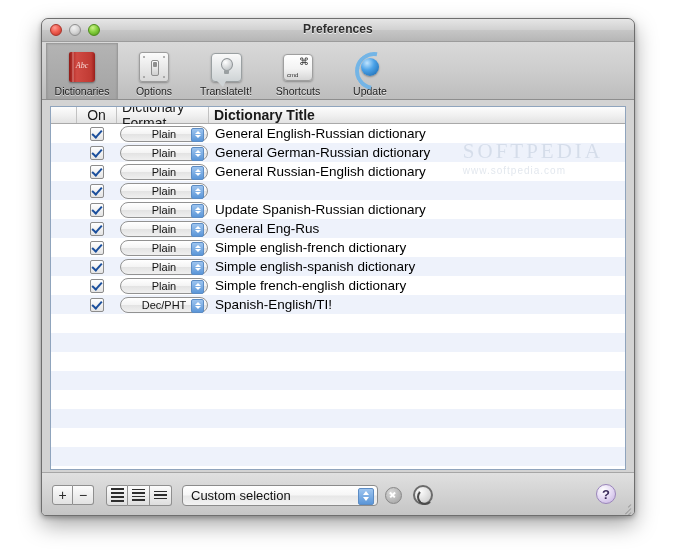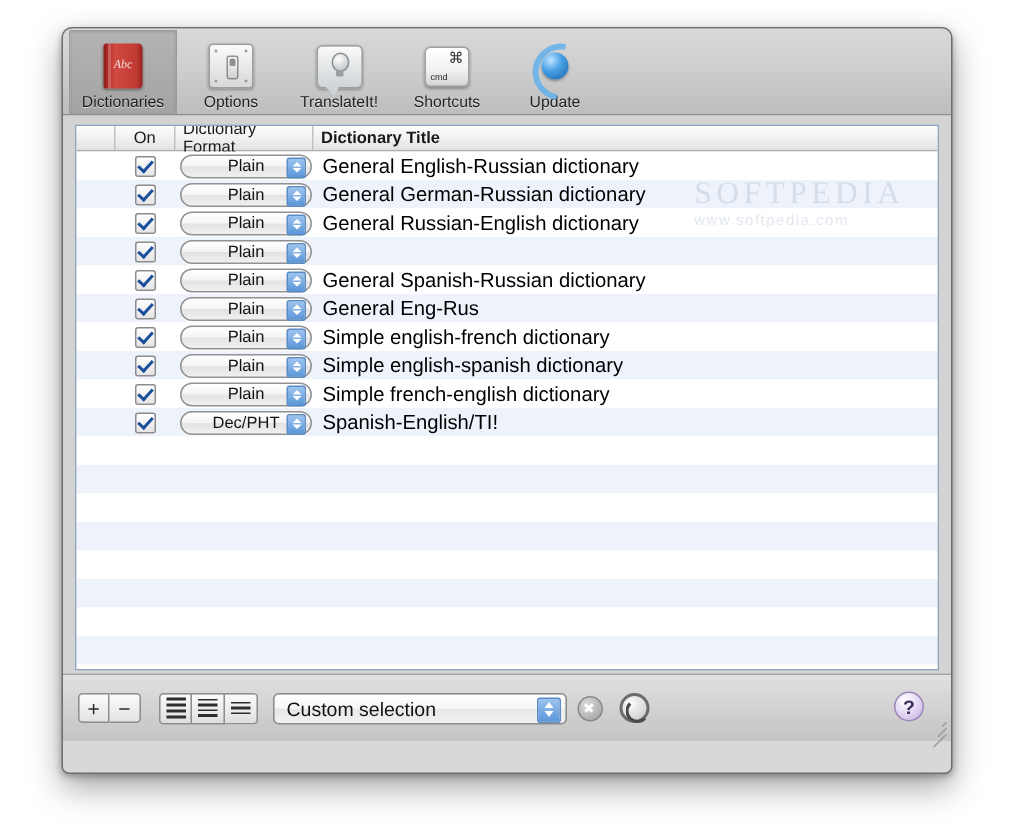--- a/index.html
+++ b/index.html
@@ -200,21 +200,21 @@
     border: 1px solid #8fa4bd;
     box-sizing: border-box;
     overflow: hidden;
   }
 
   .thead {
     display: flex;
     height: 17px;
     background: linear-gradient(to bottom, #fdfdfd 0%, #f1f1f1 50%, #e2e2e2 100%);
     border-bottom: 1px solid #a9a9a9;
-    font-size: 11px; color: #1a1a1a;
+    font-size: 14px; color: #1a1a1a;
     align-items: flex-end;
     box-sizing: border-box;
   }
   .th { height:100%; display:flex; align-items:center; box-sizing:border-box; border-right:1px solid #c2c2c2; }
   .th.c0 { width: 26px; }
   .th.c1 { width: 40px; justify-content:center; }
   .th.c2 { width: 92px; padding-left: 5px; }
   .th.c3 { flex: 1; padding-left: 5px; border-right: none; font-weight: bold; }
 
   .rows { position:absolute; left:0; right:0; top:17px; bottom:0; }
@@ -403,20 +403,28 @@
   .grip i:nth-child(2){ width: 8px;  bottom: 5px; }
   .grip i:nth-child(3){ width: 4px;  bottom: 9px; }
 </style>
 </head>
 <body>
 
 <div id="page">
 
   <div class="window">
 
+    <div class="titlebar">
+      <div class="lights">
+        <div class="light close"></div>
+        <div class="light min"></div>
+        <div class="light zoom"></div>
+      </div>
+      <div class="title-text">Preferences</div>
+    </div>
 
     <div class="toolbar">
 
       <div class="tb-item selected">
         <div class="tb-icon">
             <div class="ico-book"></div>
           </div>
         <div class="tb-label">Dictionaries</div>
       </div>
 
@@ -554,21 +562,21 @@
               <div class="cell c2">
                 <span class="popup">
                   <span class="ptext">Plain</span>
                   <span class="parrows">
                     <span class="up"></span>
                     <span class="dn"></span>
                   </span>
                 </span>
               </div>
               <div class="cell c3">
-                <span>General Spanish-Russian dictionary</span>
+                <span>Update Spanish-Russian dictionary</span>
               </div>
             </div>
             <div class="row even">
               <div class="cell c0"></div>
               <div class="cell c1">
                 <span class="checkbox checked"></span>
               </div>
               <div class="cell c2">
                 <span class="popup">
                   <span class="ptext">Plain</span>

